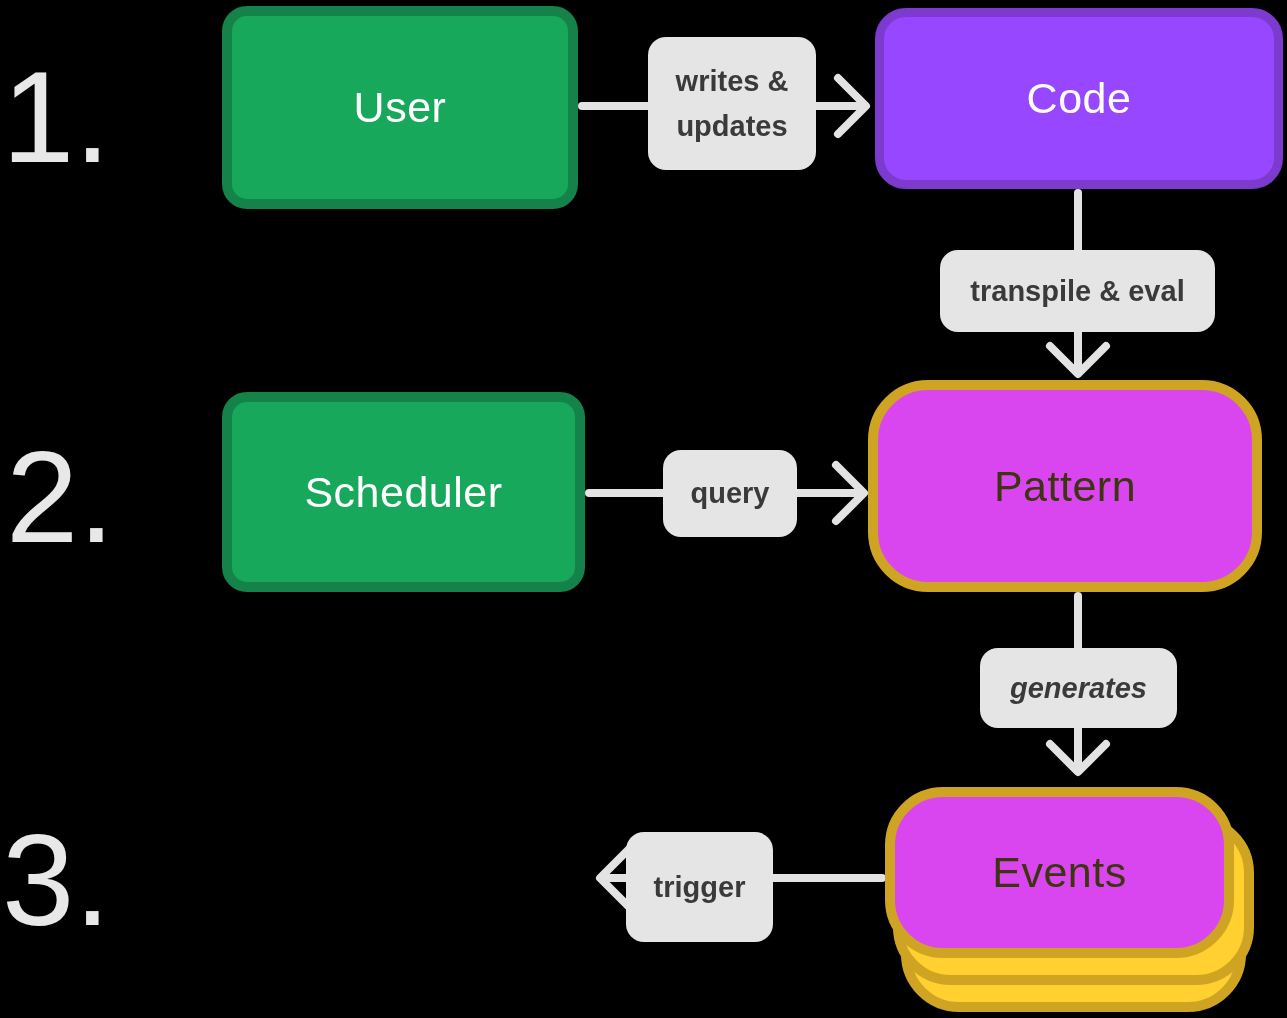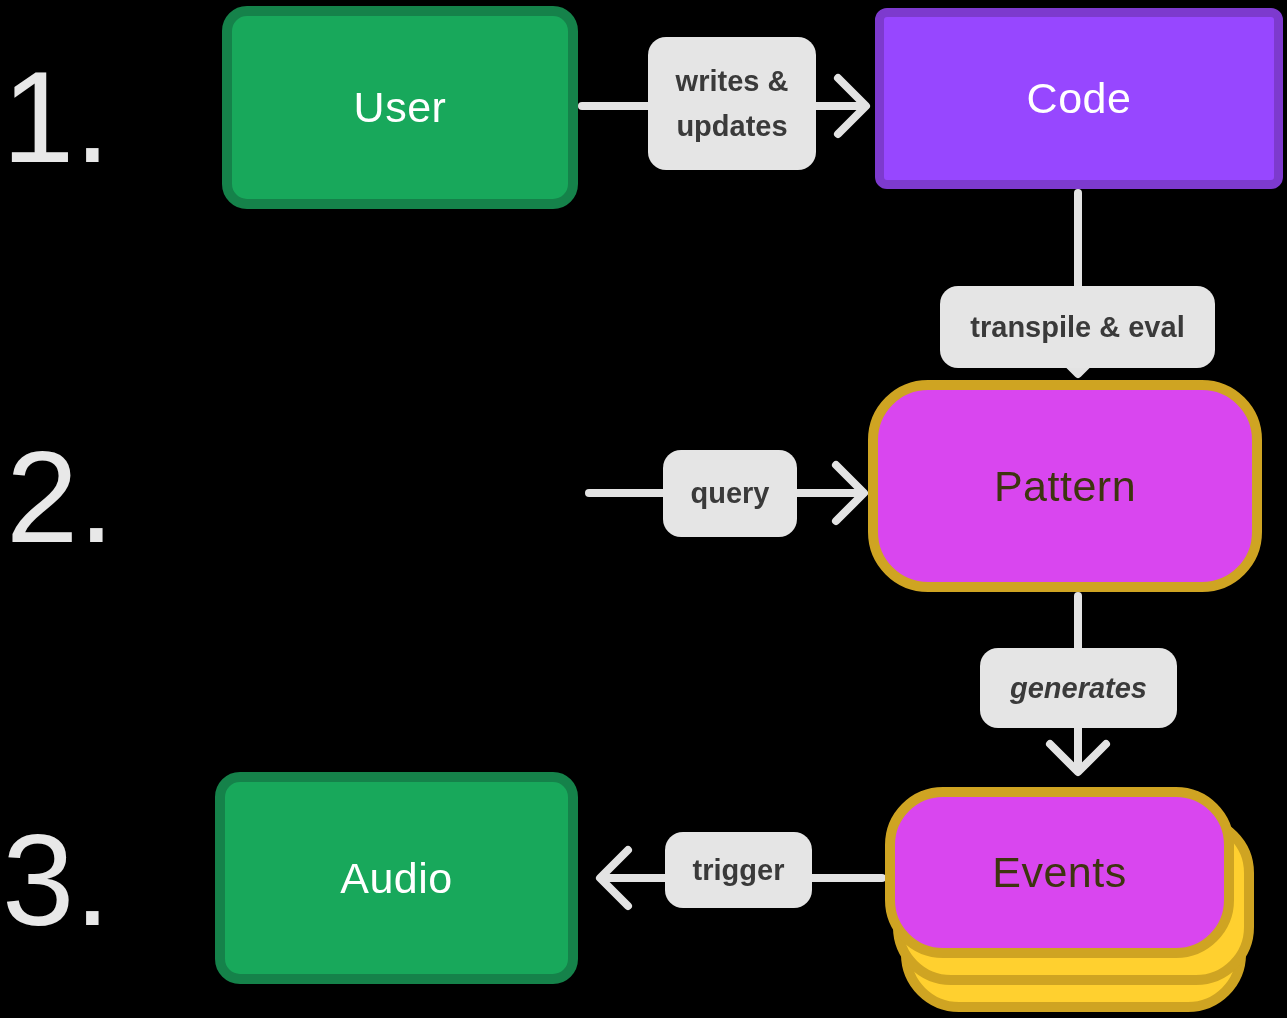--- a/index.html
+++ b/index.html
@@ -29,21 +29,21 @@
   }
   .node.green {
     background: #18a85b;
     border: 10px solid #15824a;
     border-radius: 25px;
     color: #ffffff;
   }
   .node.purple {
     background: #9747ff;
     border: 9px solid #7d3ace;
-    border-radius: 12px;
+    border-radius: 31px;
     color: #ffffff;
   }
   .node.yellow {
     background: #d946ef;
     border: 10px solid #cfa422;
     border-radius: 60px;
     color: #3d350f;
   }
   .events-layer {
     position: absolute;
@@ -105,27 +105,27 @@
     </g>
   </svg>
 
   <div class="step-number" style="left:2px; top:52px;">1.</div>
   <div class="step-number" style="left:6px; top:432px;">2.</div>
   <div class="step-number" style="left:2px; top:815px;">3.</div>
 
   <div class="node green" style="left:222px; top:6px; width:356px; height:203px;">User</div>
   <div class="node purple" style="left:875px; top:8px; width:408px; height:181px;">Code</div>
 
+  <div class="node green" style="left:222px; top:392px; width:363px; height:200px;">Scheduler</div>
   <div class="node yellow" style="left:868px; top:380px; width:394px; height:212px;">Pattern</div>
 
-  <div class="node green" style="left:215px; top:772px; width:363px; height:212px;">Audio</div>
 
   <div class="events-layer" style="left:901px; top:842px; width:345px; height:170px; z-index:2;"></div>
   <div class="events-layer" style="left:893px; top:815px; width:361px; height:170px; z-index:2;"></div>
   <div class="node yellow" style="left:885px; top:787px; width:349px; height:171px; border-radius:58px; z-index:2;">Events</div>
 
   <div class="edge-label" style="left:648px; top:37px; width:168px; height:133px;border-radius:18px;">writes &amp; updates</div>
-  <div class="edge-label" style="left:940px; top:250px; width:275px; height:82px;margin-top:36px;">transpile &amp; eval</div>
+  <div class="edge-label" style="left:940px; top:250px; width:275px; height:82px;">transpile &amp; eval</div>
   <div class="edge-label" style="left:663px; top:450px; width:134px; height:87px;">query</div>
   <div class="edge-label" style="left:980px; top:648px; width:197px; height:80px;font-style:italic;">generates</div>
-  <div class="edge-label" style="left:665px; top:832px; width:147px; height:76px;">trigger</div>
+  <div class="edge-label" style="left:626px; top:832px; width:147px; height:110px;">trigger</div>
 
 </div>
 
 </body></html>

